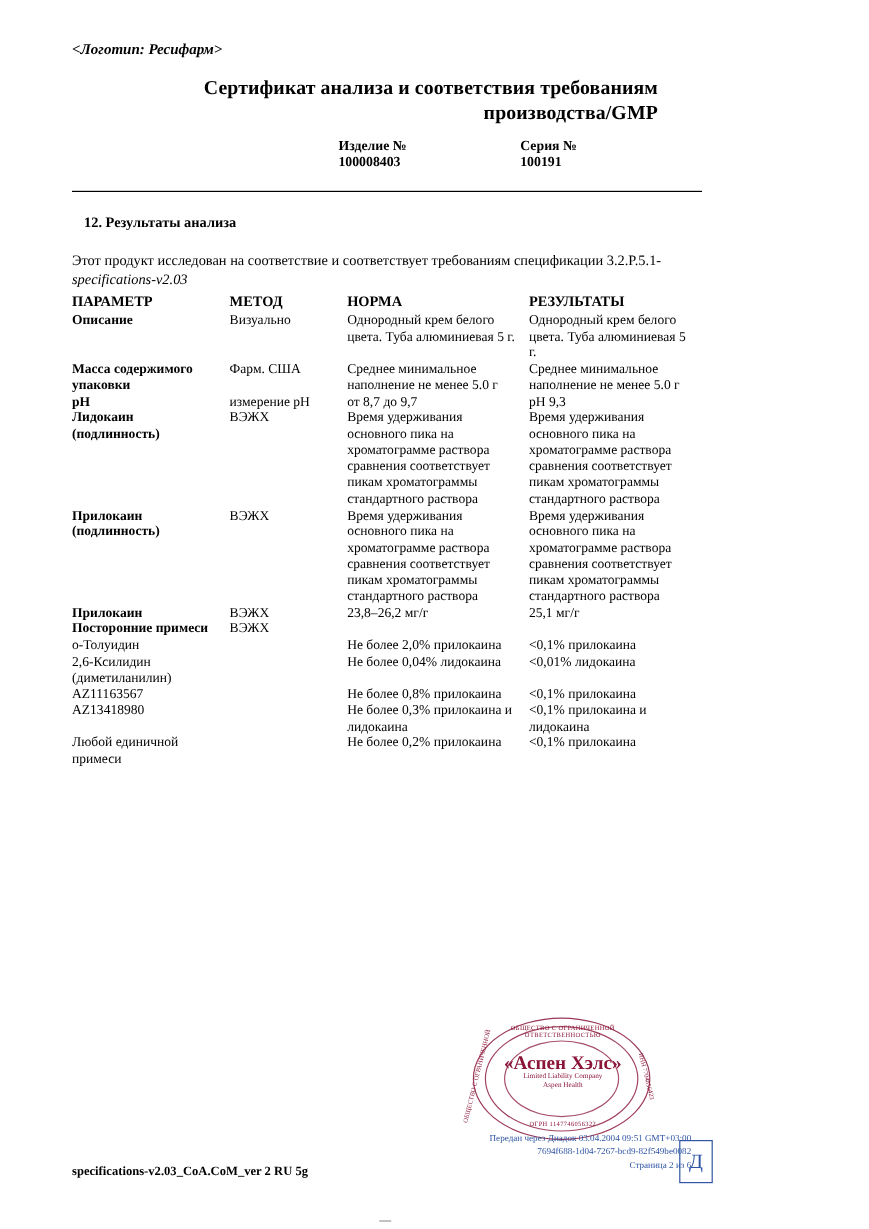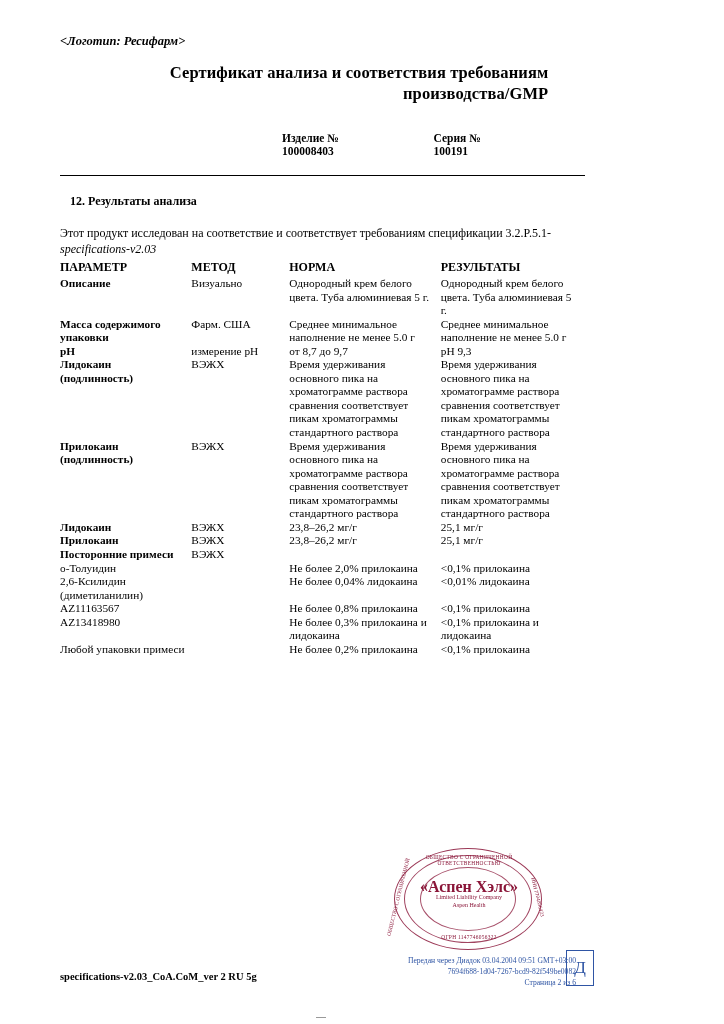--- a/index.html
+++ b/index.html
@@ -33,21 +33,21 @@
     text-align: right;
     font-weight: bold;
     font-size: 16.5px;
     line-height: 1.25;
     margin: 0 auto;
     width: 86%;
     letter-spacing: 0.1px;
   }
   .idrow {
     display: flex;
-    margin-top: 28px;
+    margin-top: 12px;
     padding-left: 222px;
     font-size: 11.5px;
     font-weight: bold;
   }
   .idcol { width: 170px; }
   .idcol .lbl { font-weight: bold; }
   .idcol .val { font-weight: bold; margin-top: 1px; }
   .hr {
     border: none;
     border-top: 1px solid #000;
@@ -96,21 +96,21 @@
   .footer {
     position: absolute;
     left: 60px;
     bottom: 42px;
     font-size: 10.5px;
     font-weight: bold;
   }
   .transmit {
     position: absolute;
     right: 56px;
-    bottom: 36px;
+    bottom: 48px;
     text-align: right;
     font-size: 7.6px;
     color: #2f55a4;
     line-height: 1.45;
   }
   .stamp {
     position: absolute;
     right: 88px;
     bottom: 72px;
     width: 150px;
@@ -262,26 +262,20 @@
         <td>Время удерживания основного пика на хроматограмме раствора сравнения соответствует пикам хроматограммы стандартного раствора</td>
       </tr>
 
       <tr class="pad-top-lg">
         <td class="b">Прилокаин (подлинность)</td>
         <td>ВЭЖХ</td>
         <td>Время удерживания основного пика на хроматограмме раствора сравнения соответствует пикам хроматограммы стандартного раствора</td>
         <td>Время удерживания основного пика на хроматограмме раствора сравнения соответствует пикам хроматограммы стандартного раствора</td>
       </tr>
 
-      <tr class="pad-top-lg">
-        <td class="b">Лидокаин</td>
-        <td>ВЭЖХ</td>
-        <td>23,8–26,2 мг/г</td>
-        <td>25,1 мг/г</td>
-      </tr>
 
       <tr class="pad-top-md">
         <td class="b">Прилокаин</td>
         <td>ВЭЖХ</td>
         <td>23,8–26,2 мг/г</td>
         <td>25,1 мг/г</td>
       </tr>
 
       <tr class="pad-top-md">
         <td class="b">Посторонние примеси</td>
@@ -312,21 +306,21 @@
       </tr>
 
       <tr class="pad-top-md">
         <td>AZ13418980</td>
         <td></td>
         <td>Не более 0,3% прилокаина и лидокаина</td>
         <td>&lt;0,1% прилокаина и лидокаина</td>
       </tr>
 
       <tr class="pad-top-lg">
-        <td>Любой упаковки примеси</td>
+        <td>Любой единичной примеси</td>
         <td></td>
         <td>Не более 0,2% прилокаина</td>
         <td>&lt;0,1% прилокаина</td>
       </tr>
     </tbody>
   </table>
 
   <div class="stamp">
     <div class="ring"></div>
     <div class="ring2"></div>

